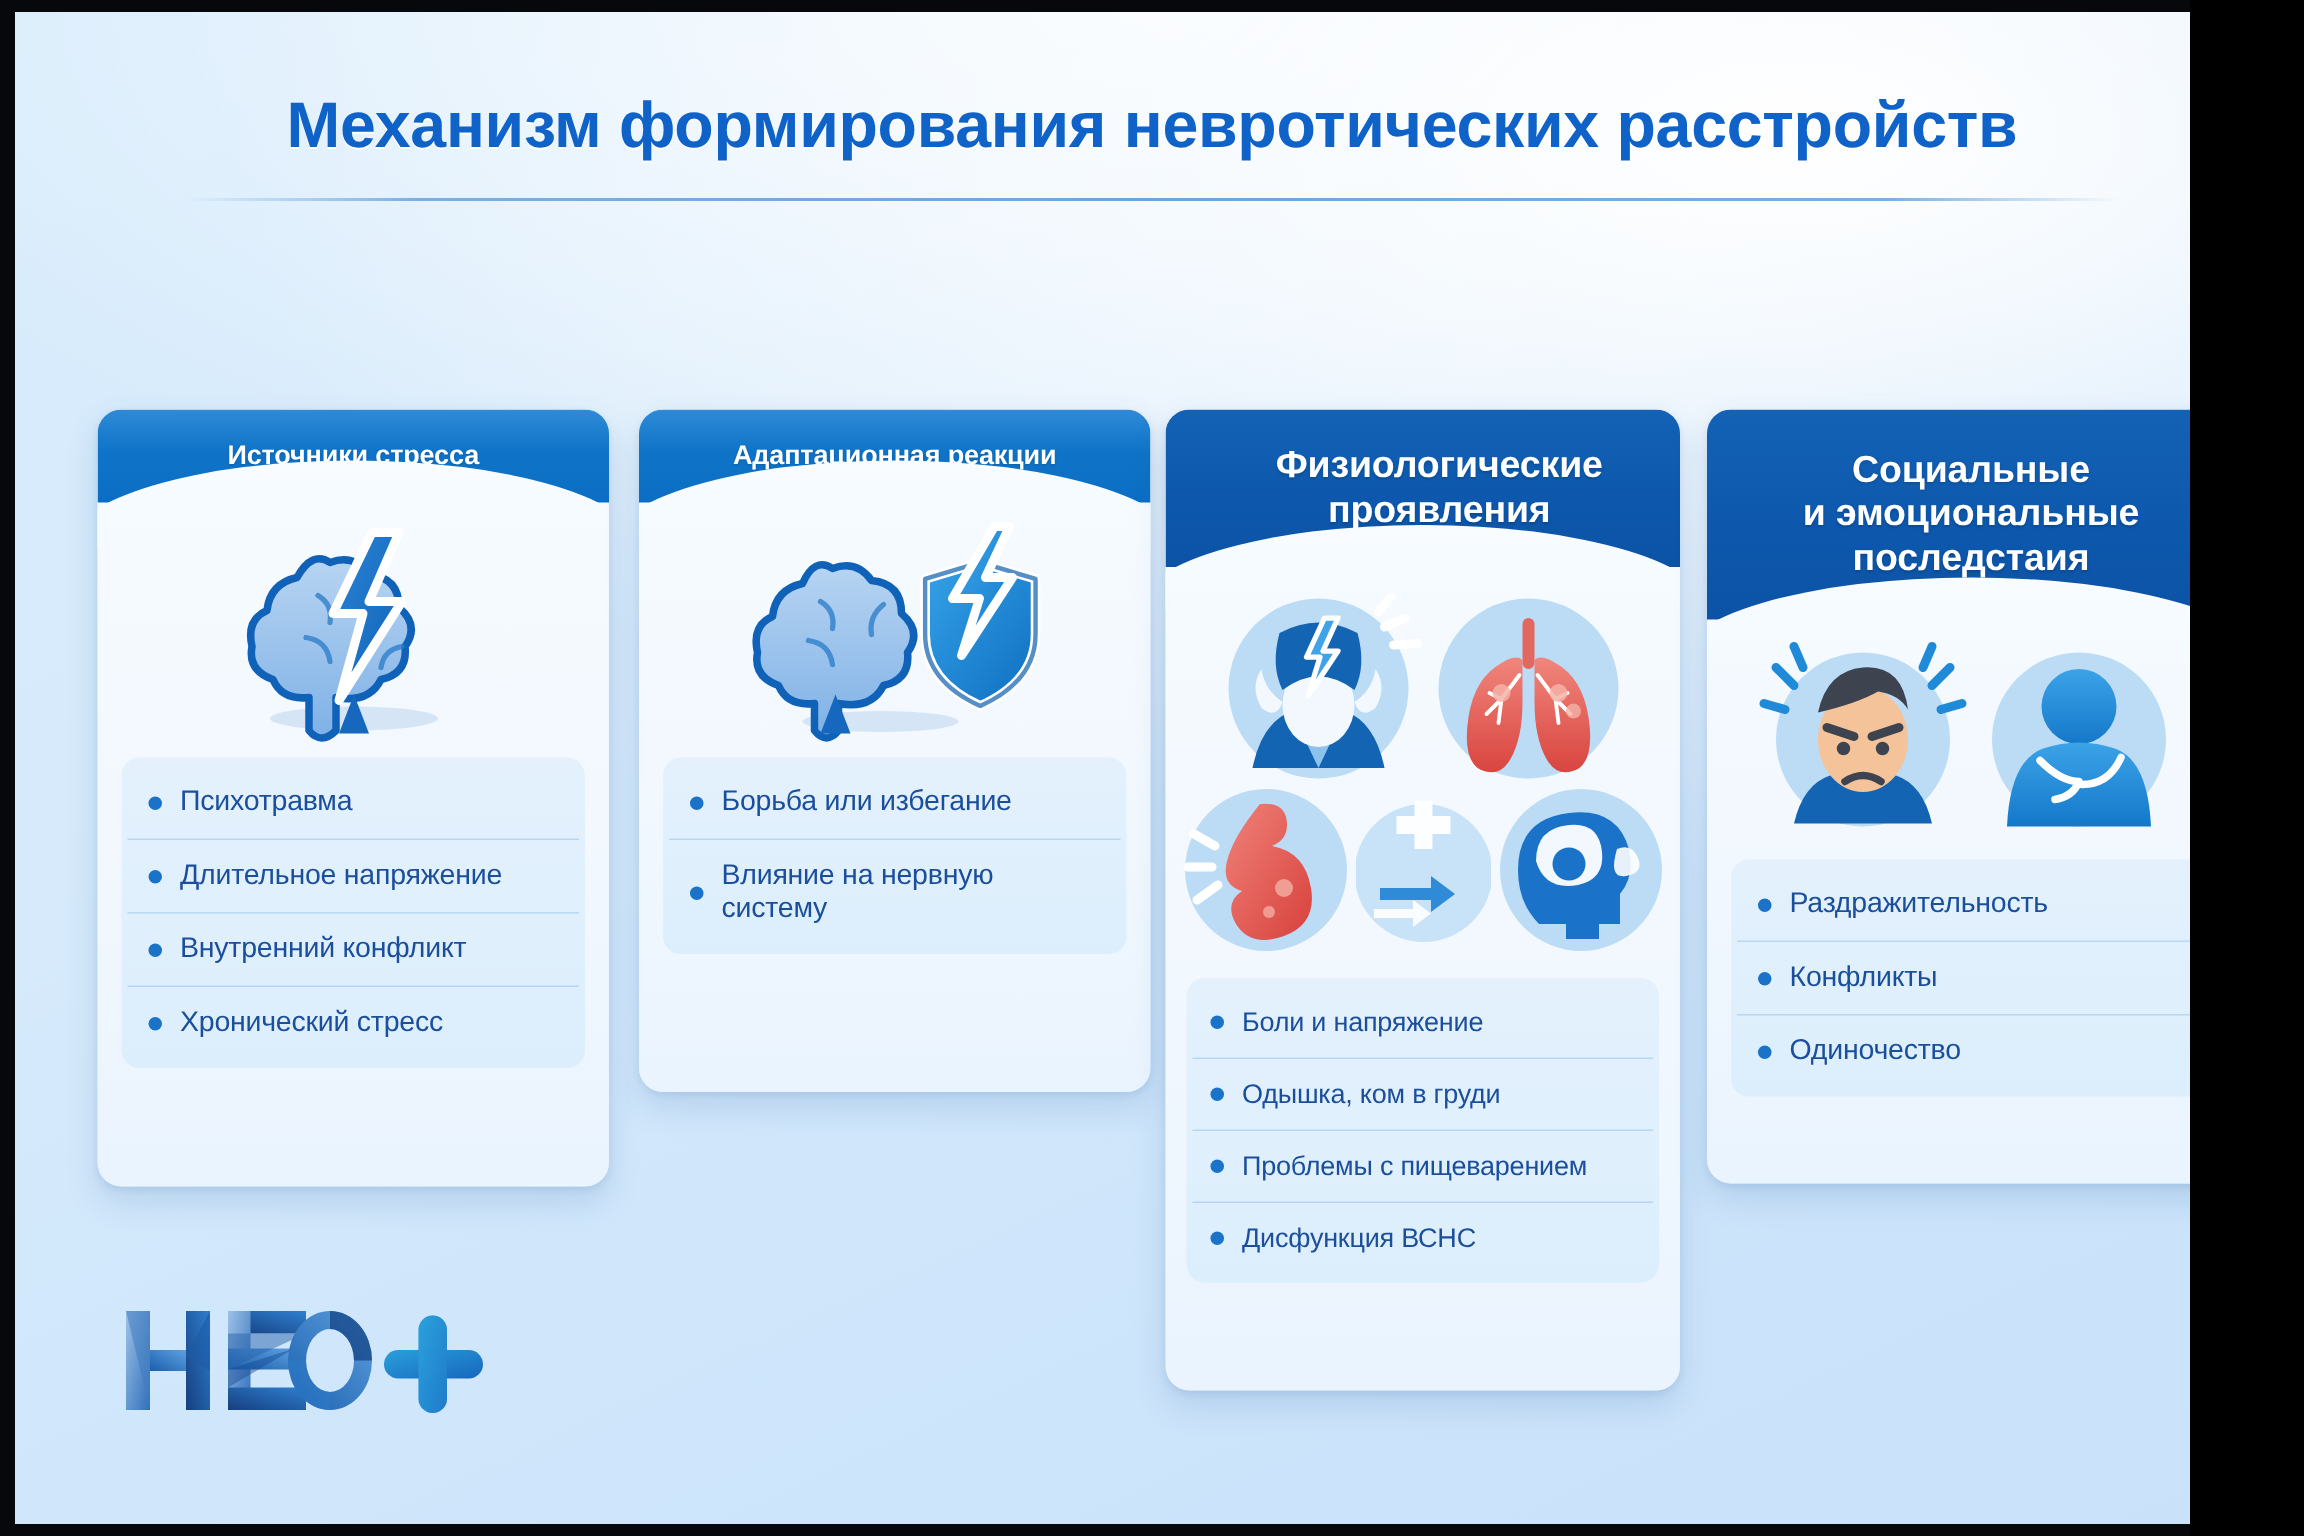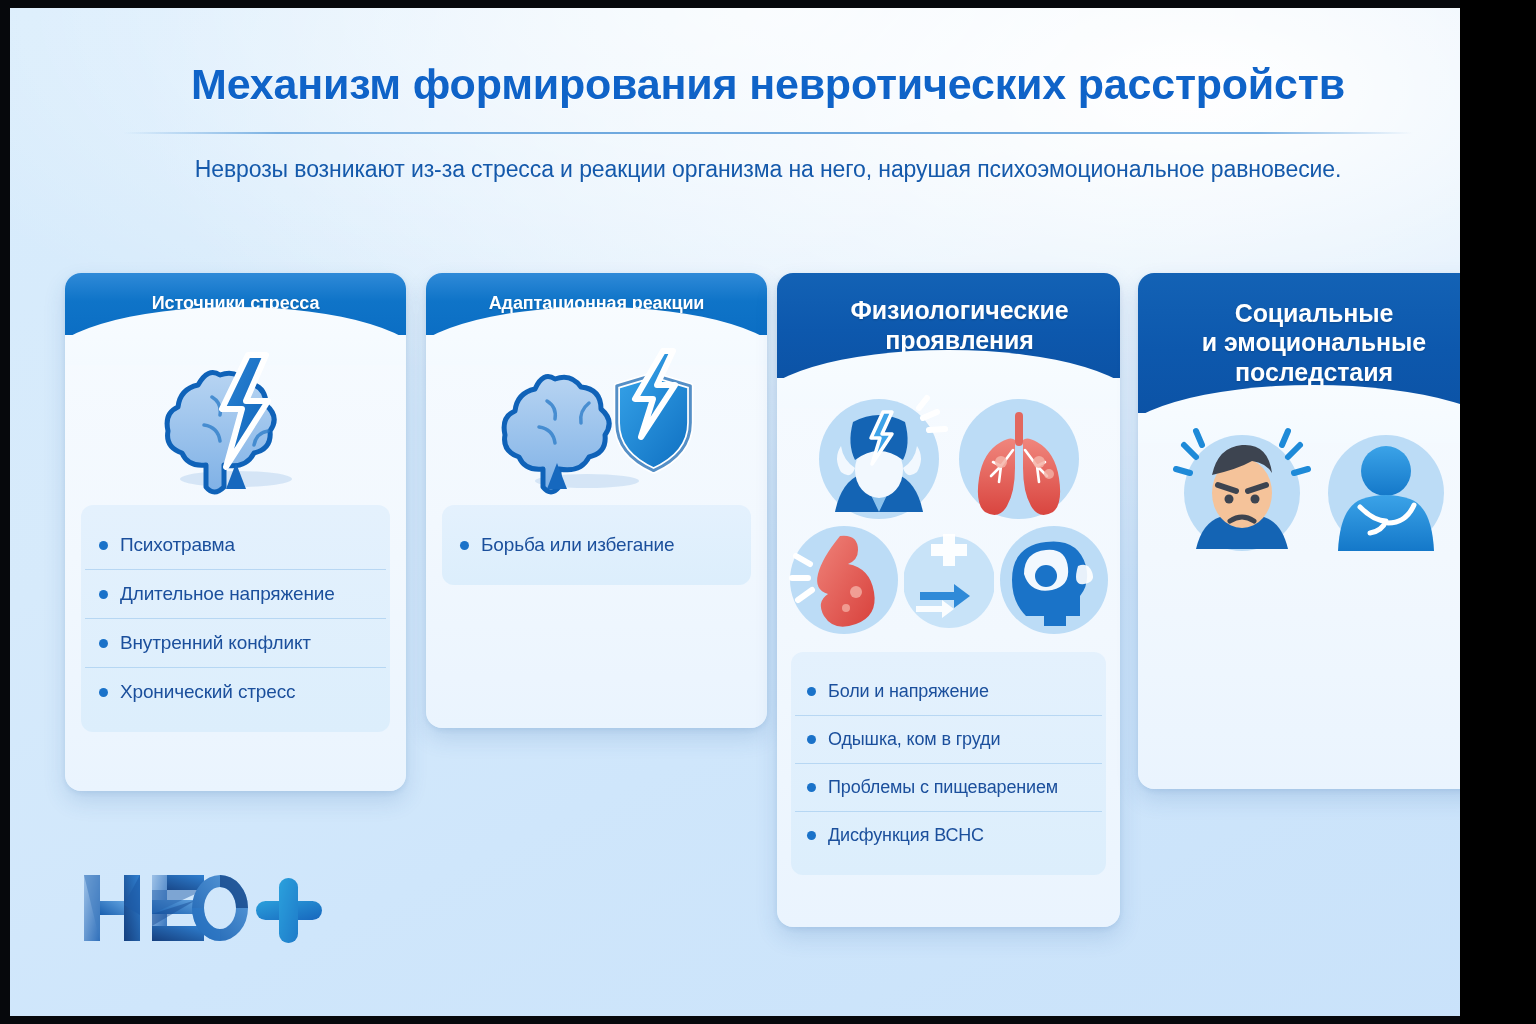--- a/index.html
+++ b/index.html
@@ -147,21 +147,21 @@
   .c3 .illo { height: 270px; flex-direction: column; gap: 2px; padding-top: 4px;}
   .c4 .illo { height: 160px; gap: 4px; }
 
   .icon-row { display: flex; align-items: center; justify-content: center; }
 
   
   .list {
     margin: 0 16px 0 16px;
     background: linear-gradient(180deg, #e4f1fd 0%, #dceefc 100%);
     border-radius: 12px;
-    padding: 16px 4px;
+    padding: 6px 4px;
   }
   .c3 .list { margin: 0 14px; }
   .li {
     display: flex;
     align-items: center;
     gap: 12px;
     padding: 13px 16px 13px 14px;
     border-bottom: 1px solid rgba(150,195,235,0.55);
     color: #1b4f9c;
     font-size: 19px;
@@ -187,21 +187,20 @@
 </style>
 </head>
 <body>
 
 <div class="poster">
   <div class="canvas">
 
     <div class="header">
       <h1 class="title">Механизм формирования невротических расстройств</h1>
       <div class="title-rule"></div>
-      <div class="subtitle">Неврозы возникают из-за стресса и реакции организма на него, нарушая психоэмоциональное равновесие.</div>
     </div>
 
     <div class="cards">
 
       <div class="card c1">
         <div class="card-head">
           <span>Источники стресса</span>
           <div class="head-curve"></div>
         </div>
         <div class="illo">
@@ -282,20 +281,24 @@
             </g>
             <g>
               <path d="M186 6 l-28 48 l18 0 l-12 38 l34 -52 l-18 0 l16 -34 z" fill="url(#boltG2)" stroke="#ffffff" stroke-width="6" stroke-linejoin="round"></path>
             </g>
           </svg>
         </div>
         <div class="list">
           <div class="li">
             <span class="dot"></span>
             <span>Борьба или избегание</span>
+          </div>
+          <div class="li">
+            <span class="dot"></span>
+            <span>Влияние на нервную систему</span>
           </div>
         </div>
       </div>
 
       <div class="card c3">
         <div class="card-head">
           <span>
             <span>Физиологические</span><br>
             <span>проявления</span>
           </span>
@@ -410,20 +413,34 @@
                 <stop offset="0" stop-color="#3ba3e8"></stop>
                 <stop offset="1" stop-color="#1478c9"></stop>
               </linearGradient>
             </defs>
             <circle cx="70" cy="48" r="25" fill="url(#loneG)"></circle>
             <path d="M22 128 q2 -44 24 -52 q24 -8 48 0 q22 8 24 52 z" fill="url(#loneG)"></path>
             <path d="M44 84 q14 14 26 14 q-4 10 -16 12" stroke="#ffffff" stroke-width="5" fill="none" stroke-linecap="round" stroke-linejoin="round"></path>
             <path d="M98 82 q-8 18 -26 18" stroke="#ffffff" stroke-width="5" fill="none" stroke-linecap="round"></path>
           </svg>
         </div>
+        <div class="list">
+          <div class="li">
+            <span class="dot"></span>
+            <span>Раздражительность</span>
+          </div>
+          <div class="li">
+            <span class="dot"></span>
+            <span>Конфликты</span>
+          </div>
+          <div class="li">
+            <span class="dot"></span>
+            <span>Одиночество</span>
+          </div>
+        </div>
       </div>
 
     </div>
 
     <div class="logo">
       <svg width="250" height="78" viewBox="0 0 250 78">
         <defs>
           <linearGradient id="lgA" x1="0" y1="0" x2="1" y2="1">
             <stop offset="0" stop-color="#9ec2e8"></stop>
               <stop offset="1" stop-color="#2f6fba"></stop>

